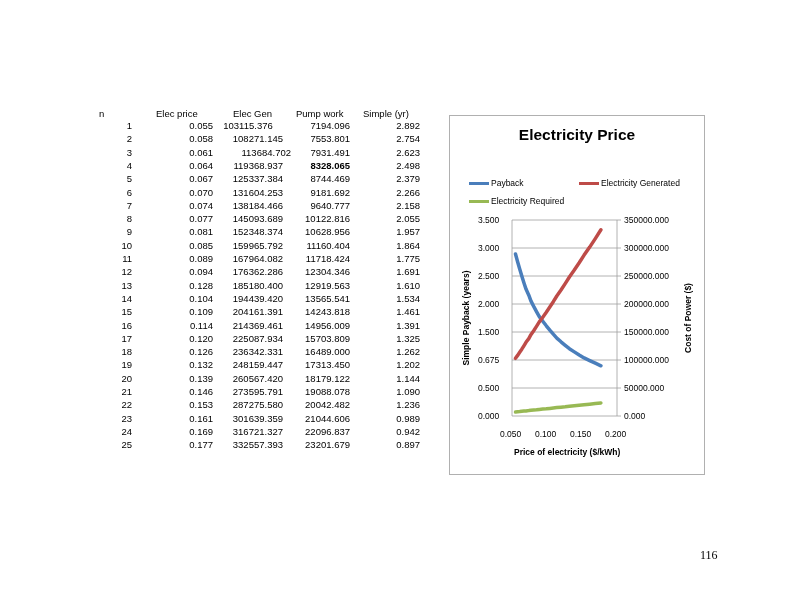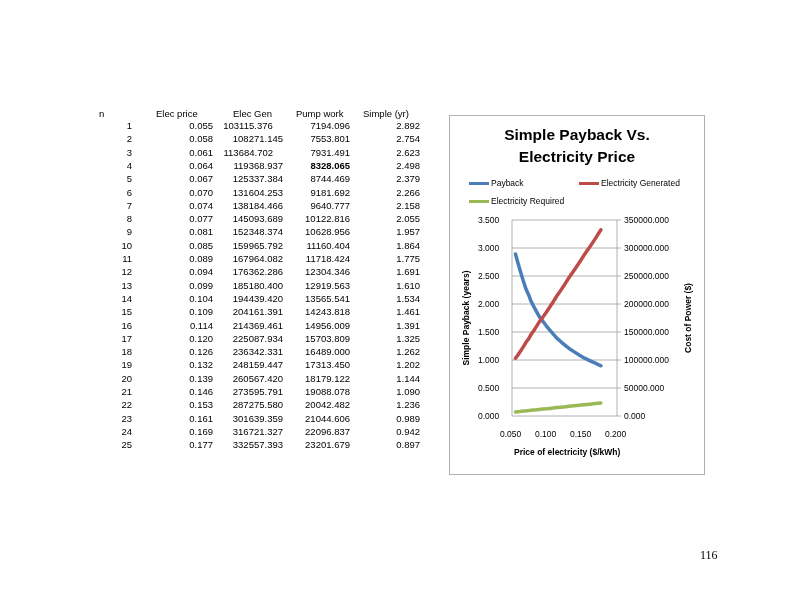--- a/index.html
+++ b/index.html
@@ -41,21 +41,21 @@
       <div class="row" style="top: 133.3px; left: 0px; width: 440px; height: 12px;">
         <span class="c r" style="left: 92px; width: 40px;">2</span>
         <span class="c r" style="left: 153px; width: 60px;">0.058</span>
         <span class="c r" style="left: 213px; width: 70px;">108271.145</span>
         <span class="c r" style="left: 280px; width: 70px;">7553.801</span>
         <span class="c r" style="left: 350px; width: 70px;">2.754</span>
       </div>
       <div class="row" style="top: 146.6px; left: 0px; width: 440px; height: 12px;">
         <span class="c r" style="left: 92px; width: 40px;">3</span>
         <span class="c r" style="left: 153px; width: 60px;">0.061</span>
-        <span class="c r" style="left: 203px; width: 70px; text-align: right;">113684.702</span>
+        <span class="c r" style="left: 221px; width: 70px; text-align: right;">113684.702</span>
         <span class="c r" style="left: 280px; width: 70px;">7931.491</span>
         <span class="c r" style="left: 350px; width: 70px;">2.623</span>
       </div>
       <div class="row" style="top: 159.9px; left: 0px; width: 440px; height: 12px;">
         <span class="c r" style="left: 92px; width: 40px;">4</span>
         <span class="c r" style="left: 153px; width: 60px;">0.064</span>
         <span class="c r" style="left: 213px; width: 70px;">119368.937</span>
         <span class="c r" style="left: 280px; width: 70px; font-weight: bold;">8328.065</span>
         <span class="c r" style="left: 350px; width: 70px;">2.498</span>
       </div>
@@ -110,21 +110,21 @@
       </div>
       <div class="row" style="top: 266.3px; left: 0px; width: 440px; height: 12px;">
         <span class="c r" style="left: 92px; width: 40px;">12</span>
         <span class="c r" style="left: 153px; width: 60px;">0.094</span>
         <span class="c r" style="left: 213px; width: 70px;">176362.286</span>
         <span class="c r" style="left: 280px; width: 70px;">12304.346</span>
         <span class="c r" style="left: 350px; width: 70px;">1.691</span>
       </div>
       <div class="row" style="top: 279.6px; left: 0px; width: 440px; height: 12px;">
         <span class="c r" style="left: 92px; width: 40px;">13</span>
-        <span class="c r" style="left: 153px; width: 60px;">0.099</span>
+        <span class="c r" style="left: 153px; width: 60px;">0.128</span>
         <span class="c r" style="left: 213px; width: 70px;">185180.400</span>
         <span class="c r" style="left: 280px; width: 70px;">12919.563</span>
         <span class="c r" style="left: 350px; width: 70px;">1.610</span>
       </div>
       <div class="row" style="top: 292.9px; left: 0px; width: 440px; height: 12px;">
         <span class="c r" style="left: 92px; width: 40px;">14</span>
         <span class="c r" style="left: 153px; width: 60px;">0.104</span>
         <span class="c r" style="left: 213px; width: 70px;">194439.420</span>
         <span class="c r" style="left: 280px; width: 70px;">13565.541</span>
         <span class="c r" style="left: 350px; width: 70px;">1.534</span>
@@ -204,21 +204,20 @@
         <span class="c r" style="left: 153px; width: 60px;">0.177</span>
         <span class="c r" style="left: 213px; width: 70px;">332557.393</span>
         <span class="c r" style="left: 280px; width: 70px;">23201.679</span>
         <span class="c r" style="left: 350px; width: 70px;">0.897</span>
       </div>
     </div>
 </div>
 
 <div class="chartbox"></div>
 <div class="ctitle">
-  <div>Simple Payback Vs.</div>
   <div>Electricity Price</div>
 </div>
 
 <div class="legend-item" style="left:469px;top:178px;">
   <span class="legend-line" style="background:#4a7ebb;"></span>
   <span>Payback</span>
 </div>
 <div class="legend-item" style="left:579px;top:178px;">
   <span class="legend-line" style="background:#be4b48;"></span>
   <span>Electricity Generated</span>
@@ -250,21 +249,21 @@
     <polyline points="515.5,254.0 517.6,261.8 519.7,269.1 521.8,276.1 523.9,282.8 526.0,289.1 528.8,295.2 530.9,300.9 533.7,306.4 536.5,311.6 539.3,316.6 542.8,321.3 546.3,325.8 549.8,330.1 553.3,334.2 556.8,338.1 561.0,341.8 565.2,345.3 569.4,348.7 574.3,351.9 579.2,355.0 584.1,357.9 589.7,360.6 595.3,363.2 600.9,365.8" fill="none" stroke="#4a7ebb" stroke-width="3.5" stroke-linecap="round" stroke-linejoin="round"></polyline>
     <polyline points="515.5,358.3 517.6,355.4 519.7,352.3 521.8,349.2 523.9,345.8 526.0,342.3 528.8,338.6 530.9,334.7 533.7,330.7 536.5,326.4 539.3,321.9 542.8,317.2 546.3,312.3 549.8,307.1 553.3,301.7 556.8,296.0 561.0,290.0 565.2,283.6 569.4,277.0 574.3,270.1 579.2,262.8 584.1,255.1 589.7,247.1 595.3,238.6 600.9,229.8" fill="none" stroke="#be4b48" stroke-width="3.5" stroke-linecap="round" stroke-linejoin="round"></polyline>
     <polyline points="515.5,412.0 517.6,411.8 519.7,411.6 521.8,411.3 523.9,411.1 526.0,410.9 528.8,410.6 530.9,410.3 533.7,410.0 536.5,409.8 539.3,409.4 542.8,409.1 546.3,408.8 549.8,408.4 553.3,408.0 556.8,407.6 561.0,407.2 565.2,406.8 569.4,406.3 574.3,405.8 579.2,405.3 584.1,404.8 589.7,404.2 595.3,403.6 600.9,403.0" fill="none" stroke="#98b954" stroke-width="3.5" stroke-linecap="round" stroke-linejoin="round"></polyline>
   </svg>
 <div id="ticks">
     <div class="tick" style="left: 478px; top: 215px;">3.500</div>
     <div class="tick" style="left: 478px; top: 243px;">3.000</div>
     <div class="tick" style="left: 478px; top: 271px;">2.500</div>
     <div class="tick" style="left: 478px; top: 299px;">2.000</div>
     <div class="tick" style="left: 478px; top: 327px;">1.500</div>
-    <div class="tick" style="left: 478px; top: 355px;">1.000</div>
+    <div class="tick" style="left: 478px; top: 355px;">0.675</div>
     <div class="tick" style="left: 478px; top: 383px;">0.500</div>
     <div class="tick" style="left: 478px; top: 411px;">0.000</div>
     <div class="tick" style="left: 624px; top: 215px;">350000.000</div>
     <div class="tick" style="left: 624px; top: 243px;">300000.000</div>
     <div class="tick" style="left: 624px; top: 271px;">250000.000</div>
     <div class="tick" style="left: 624px; top: 299px;">200000.000</div>
     <div class="tick" style="left: 624px; top: 327px;">150000.000</div>
     <div class="tick" style="left: 624px; top: 355px;">100000.000</div>
     <div class="tick" style="left: 624px; top: 383px;">50000.000</div>
     <div class="tick" style="left: 624px; top: 411px;">0.000</div>

